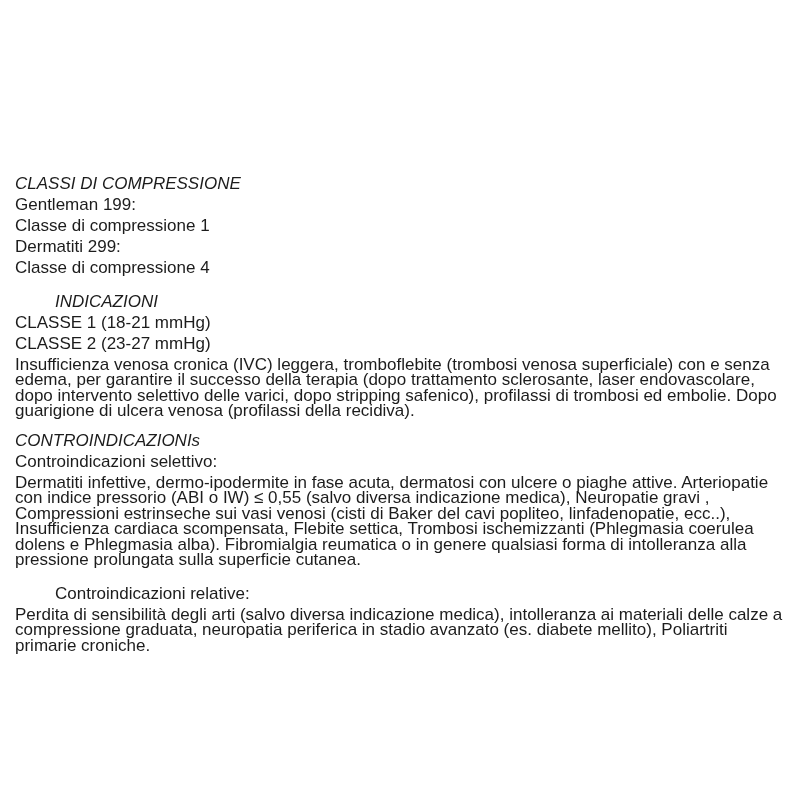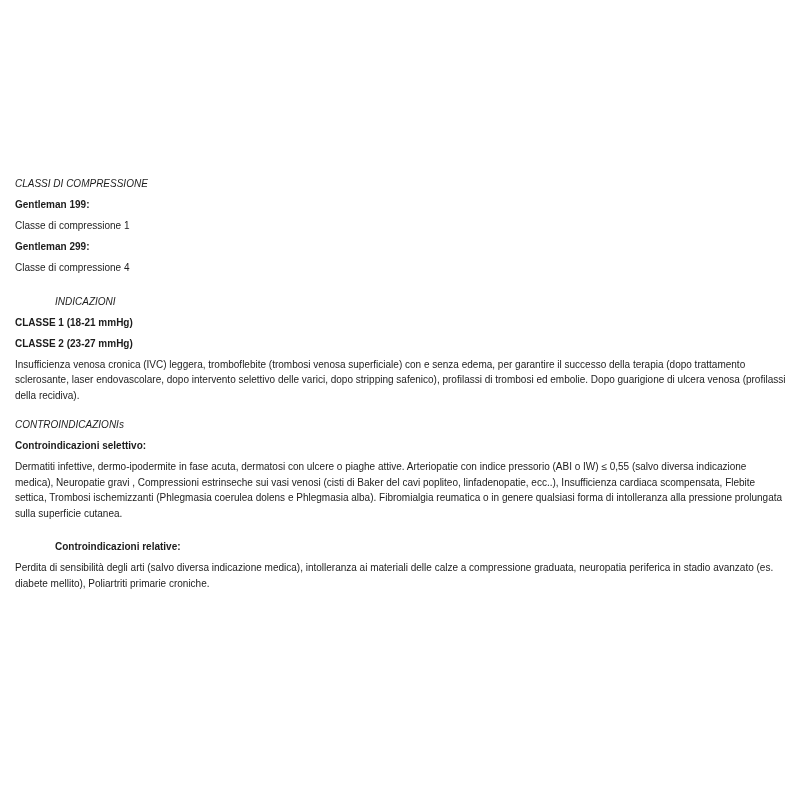--- a/index.html
+++ b/index.html
@@ -17,47 +17,47 @@
     -webkit-font-smoothing: antialiased;
   }
   .doc {
     position: absolute;
     top: 176px;
     left: 15px;
     width: 772px;
   }
   .blk {
     margin: 0 0 5.5px 0;
-    font-size: 10px;
+    font-size: 17px;
     line-height: 15.5px;
     font-weight: 400;
     font-style: normal;
   }
   .hd-italic {
     font-style: italic;
     font-weight: 400;
   }
   .hd-bold {
-    font-weight: 700;
+    font-weight: 400;
   }
   .gap-lg { margin-top: 18px; margin-left: 40px; }
   .gap-md { margin-top: 14px; }
 </style>
 </head>
 <body>
 
 <div class="doc">
 
   <div class="blk hd-italic">CLASSI DI COMPRESSIONE</div>
 
   <div class="blk hd-bold">Gentleman 199:</div>
 
   <div class="blk">Classe di compressione 1</div>
 
-  <div class="blk hd-bold">Gentleman 299:</div>
+  <div class="blk hd-bold">Dermatiti 299:</div>
 
   <div class="blk">Classe di compressione 4</div>
 
   <div class="blk hd-italic gap-lg">INDICAZIONI</div>
 
   <div class="blk hd-bold">CLASSE 1 (18-21 mmHg)</div>
 
 
   <div class="blk hd-bold">CLASSE 2 (23-27 mmHg)</div>
 

